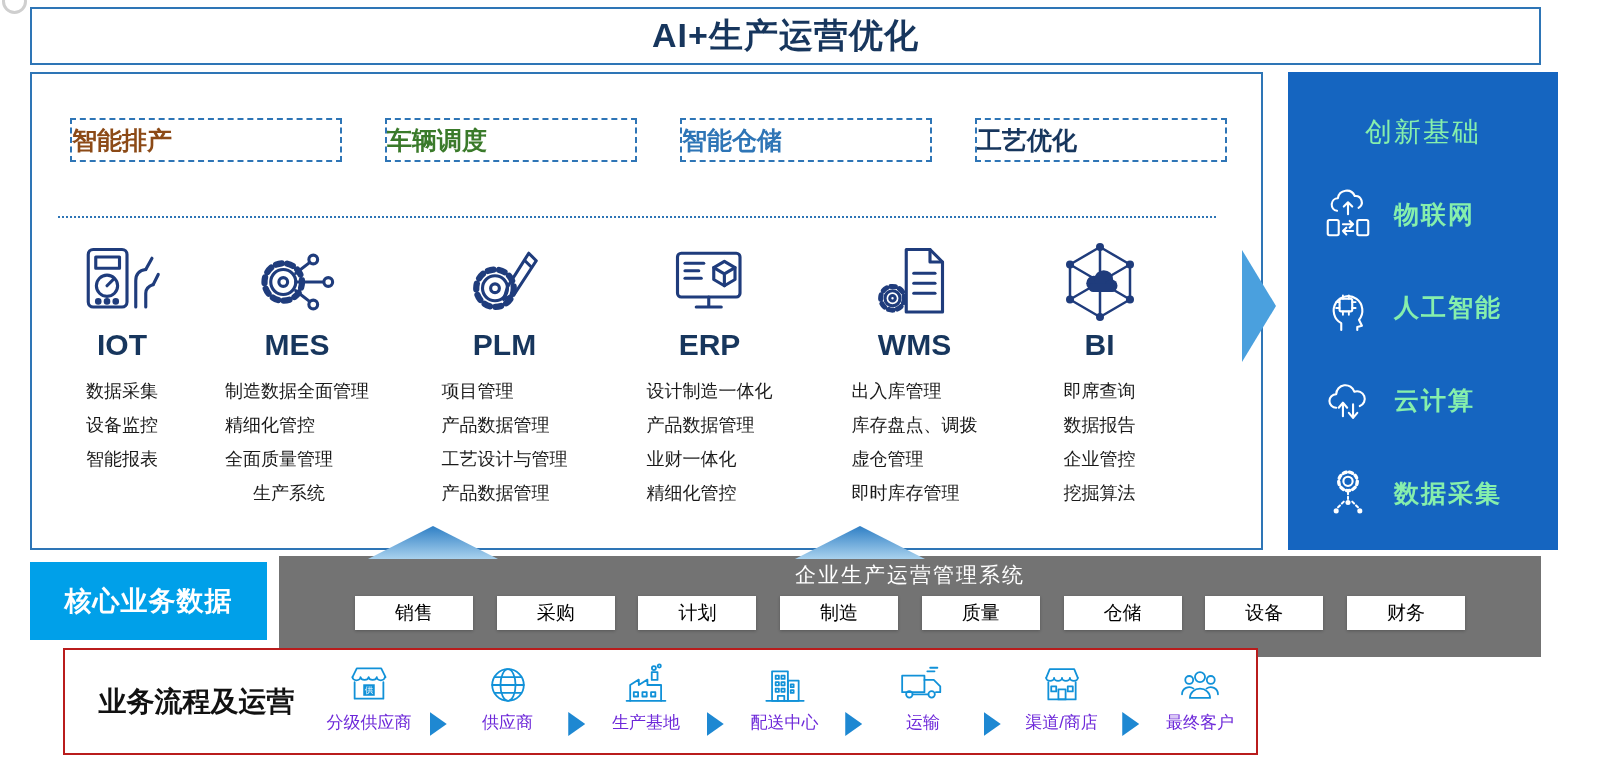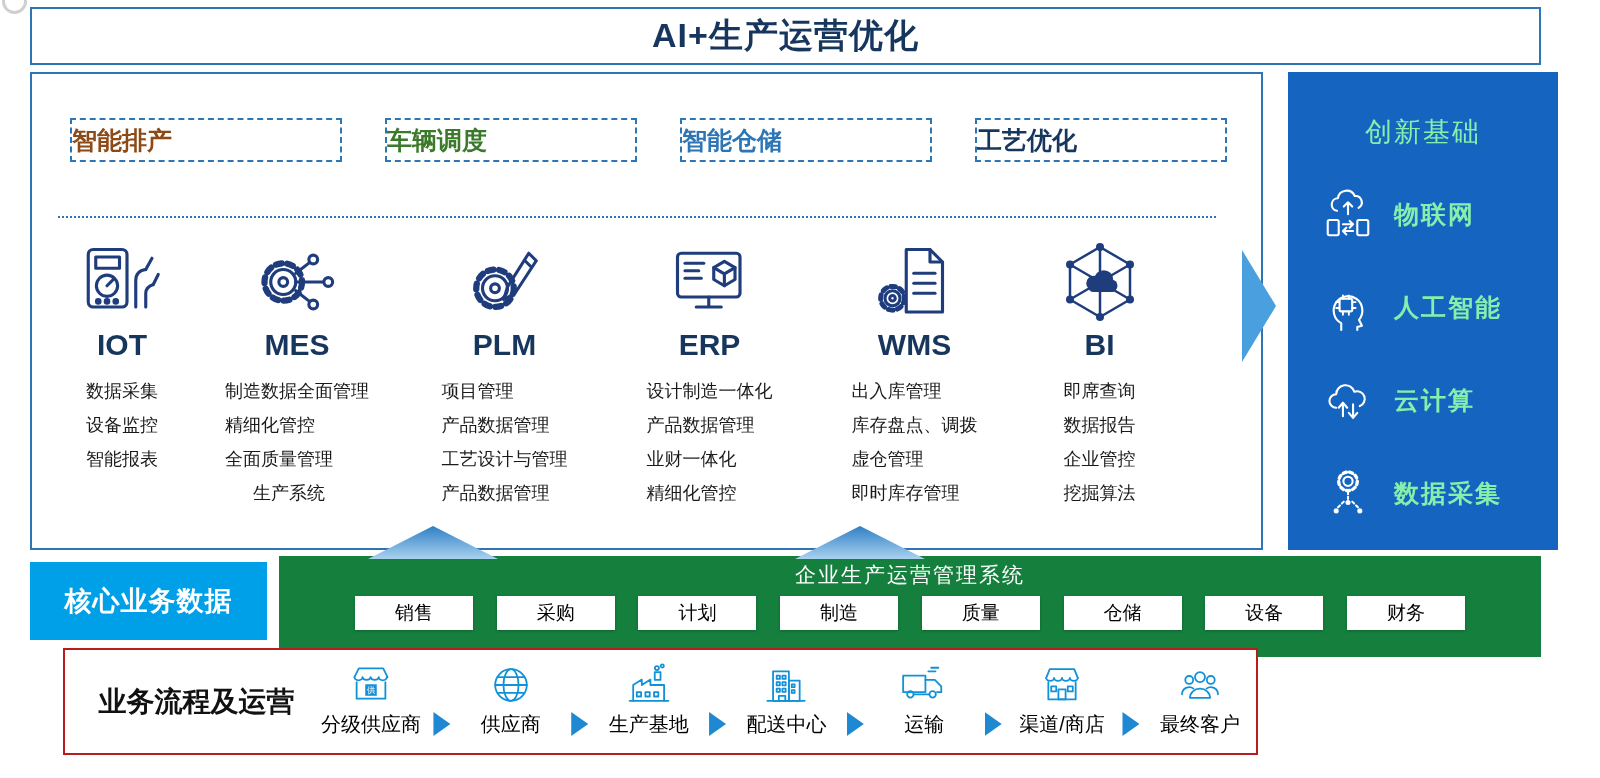--- a/index.html
+++ b/index.html
@@ -50,37 +50,37 @@
 
   
   .up-arrow { position:absolute; top:526px; width:130px; height:33px; z-index:3;
     background:linear-gradient(to bottom,#2f7fc5 0%,#a9d2ee 100%);
     clip-path:polygon(50% 0,100% 100%,0 100%); }
 
   
   .core-box { position:absolute; left:30px; top:562px; width:237px; height:78px;
     background:#00a0e9; display:flex; align-items:center; justify-content:center; }
   .core-box span { color:#fff; font-size:27px; font-weight:bold; letter-spacing:1px; }
-  .band { position:absolute; left:279px; top:556px; width:1262px; height:101px; background:#15803d; }
+  .band { position:absolute; left:279px; top:556px; width:1262px; height:101px; background:#737373; }
   .band-title { text-align:center; padding-top:5px; color:#ffffff; font-size:21px; letter-spacing:2px; }
   .band-modules { display:flex; justify-content:space-between; padding:0 76px; margin-top:7px; }
   .module { width:118px; height:34px; background:#ffffff; display:flex; align-items:center; justify-content:center;
     font-size:19px; color:#000; box-shadow:0 1px 3px rgba(0,0,0,.25); }
 
   
   .process-box { position:absolute; left:30px; top:648px; width:1195px; height:107px;
     border:2px solid #b91c1c; background:#fff;margin-left:33px; }
   .process-title { position:absolute; left:14px; top:0; height:100%; width:235px;
     display:flex; align-items:center; justify-content:center; font-size:28px; font-weight:bold; color:#111; }
   .flow { position:absolute; left:256px; right:8px; top:4px; bottom:0;
     display:flex; justify-content:space-between; align-items:stretch; }
   .step { display:flex; flex-direction:column; align-items:center; padding-top:6px; min-width:96px; }
   .step-icon { color:#1191d8; height:48px; display:flex; align-items:flex-end; }
   .step-icon svg { width:46px; height:46px; }
-  .step-label { margin-top:3px; font-size:20px; color:#000000; white-space:nowrap; }
+  .step-label { margin-top:3px; font-size:17px; color:#6d28d9; white-space:nowrap; }
   .flow-arrow { width:17px; height:24px; align-self:flex-end; margin-bottom:17px;
     background:#1e88d2; clip-path:polygon(0 0,100% 50%,0 100%); }
 
   
   svg.ic { stroke:currentColor; fill:none; stroke-width:2.5; stroke-linecap:round; stroke-linejoin:round; }
 </style>
 </head>
 <body>
 
 <div class="corner-dot"></div>

